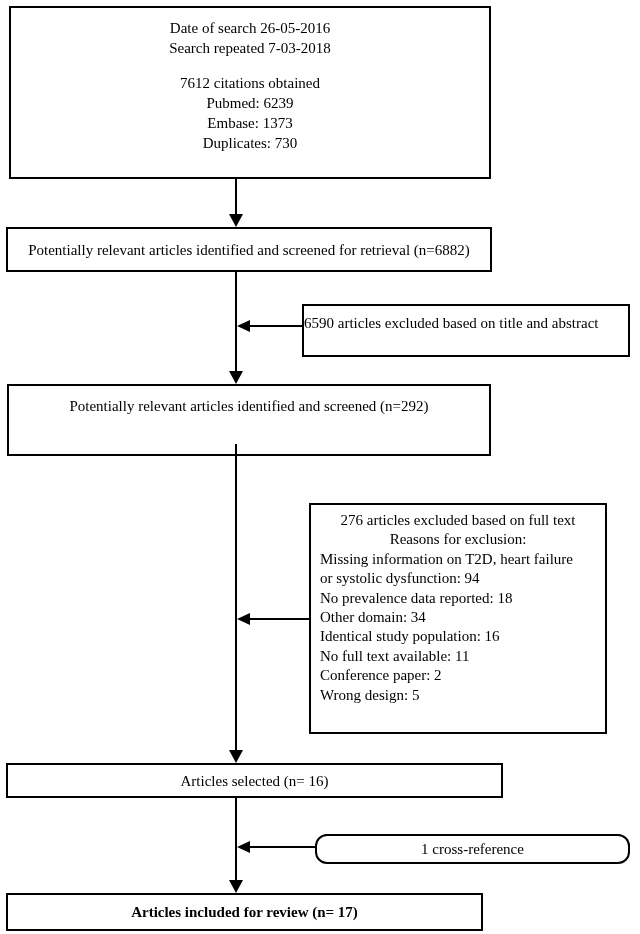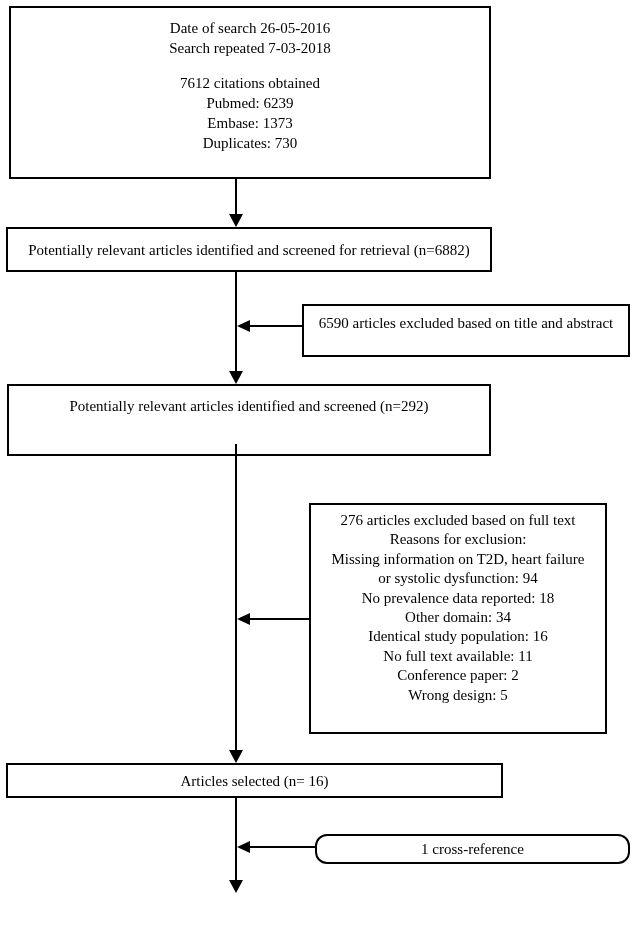--- a/index.html
+++ b/index.html
@@ -30,33 +30,33 @@
     text-align: center;
   }
   .box-search {
     left: 9px; top: 6px; width: 482px; height: 173px;
     text-align: center; padding-top: 10px;
   }
   .box-search .spacer { height: 15px; }
   .box-retrieval { left: 6px; top: 227px; width: 486px; height: 45px; }
   .box-title-abstract {
     left: 302px; top: 304px; width: 328px; height: 53px;
-    text-align: center; padding-top: 7px;
+    padding-top: 7px;
   }
   .box-screened {
     left: 7px; top: 384px; width: 484px; height: 72px;
     text-align: center; padding-top: 10px;
   }
   .box-fulltext {
     left: 309px; top: 503px; width: 298px; height: 231px;
     padding: 6px 9px 0 9px;
     line-height: 19.4px;
   }
   .box-fulltext .c { text-align: center; }
-  .box-fulltext .l { text-align: center; }
+  .box-fulltext .l { text-align: left; }
   .box-selected { left: 6px; top: 763px; width: 497px; height: 35px; }
   .box-crossref { left: 315px; top: 834px; width: 315px; height: 30px; border-radius: 12px; }
   .box-included { left: 6px; top: 893px; width: 477px; height: 38px; font-weight: bold; }
 
   .vline, .hline { position: absolute; background: #000000; }
   .vline { width: 2px; left: 235px; }
   .hline { height: 2px; }
   .v1 { top: 179px; height: 35px; }
   .v2 { top: 272px; height: 99px; }
   .v3 { top: 444px; height: 306px; }
@@ -148,14 +148,17 @@
 
   <div class="vline v4"></div>
   <div class="head-down hd4"></div>
 
   <div class="fbox box-crossref center-flex">
     <span>1 cross-reference</span>
   </div>
   <div class="hline h3"></div>
   <div class="head-left hl3"></div>
 
+  <div class="fbox box-included center-flex">
+    <span>Articles included for review (n= 17)</span>
+  </div>
 
 </div>
 
 </body></html>

